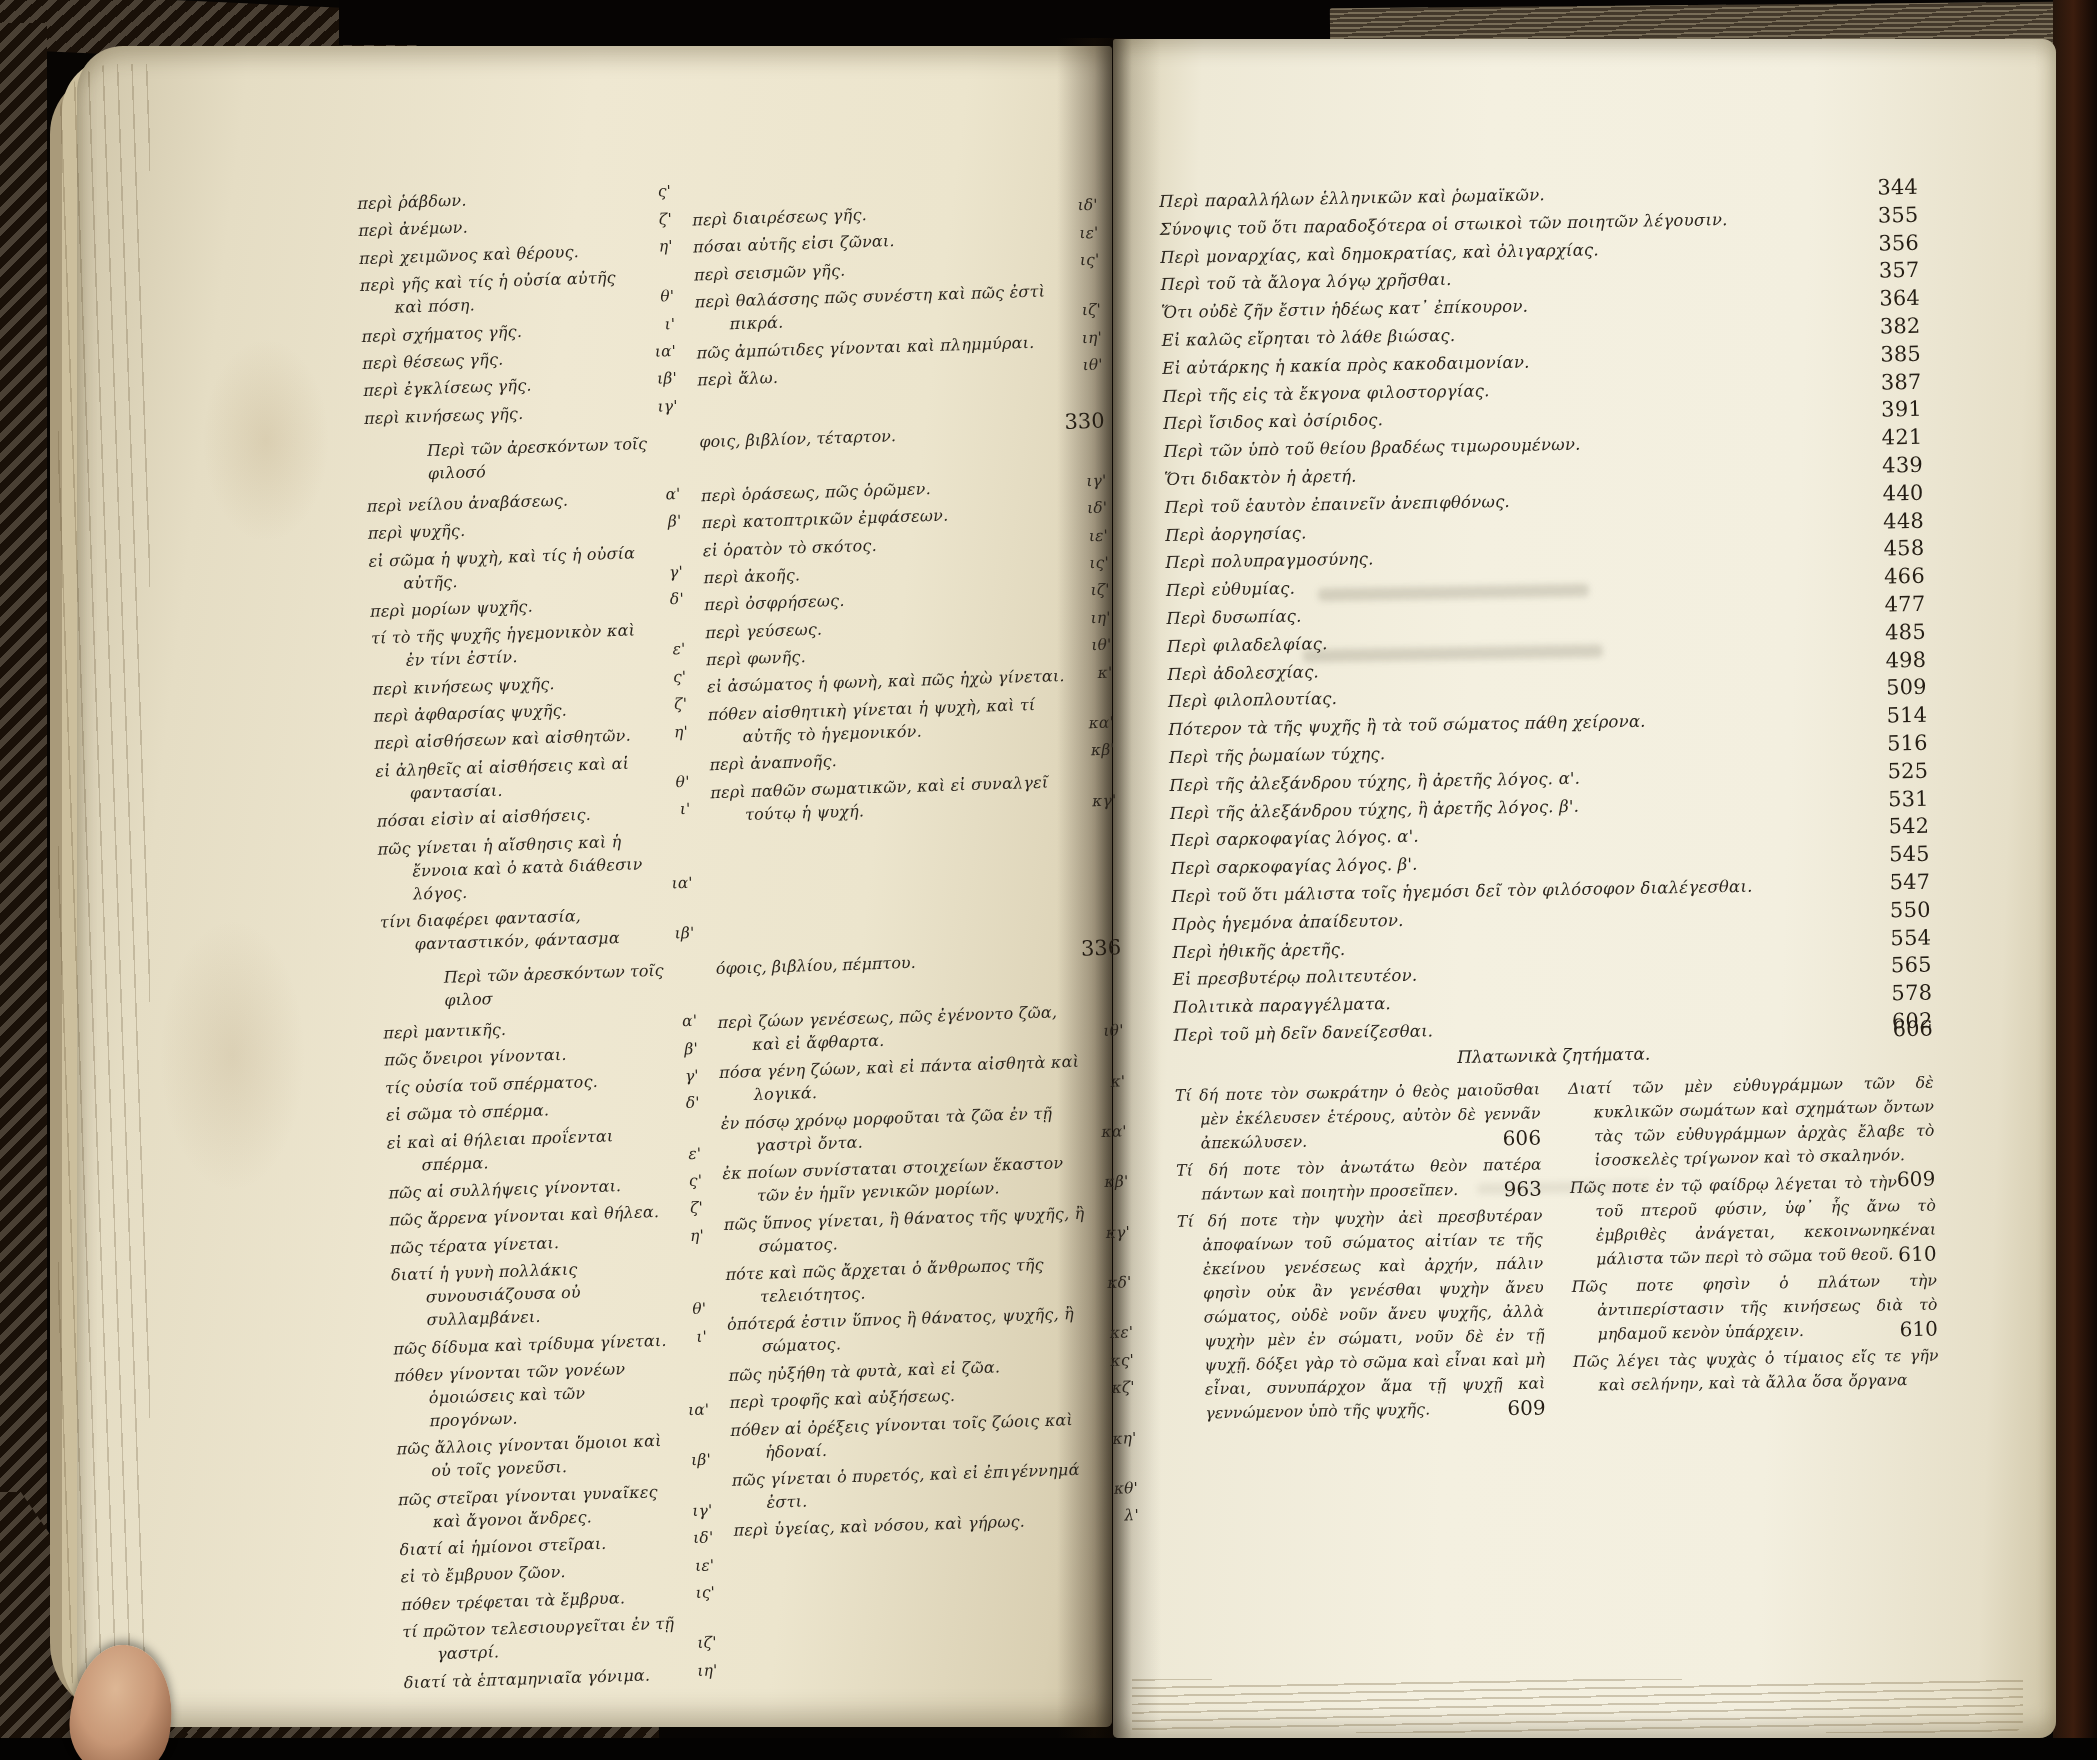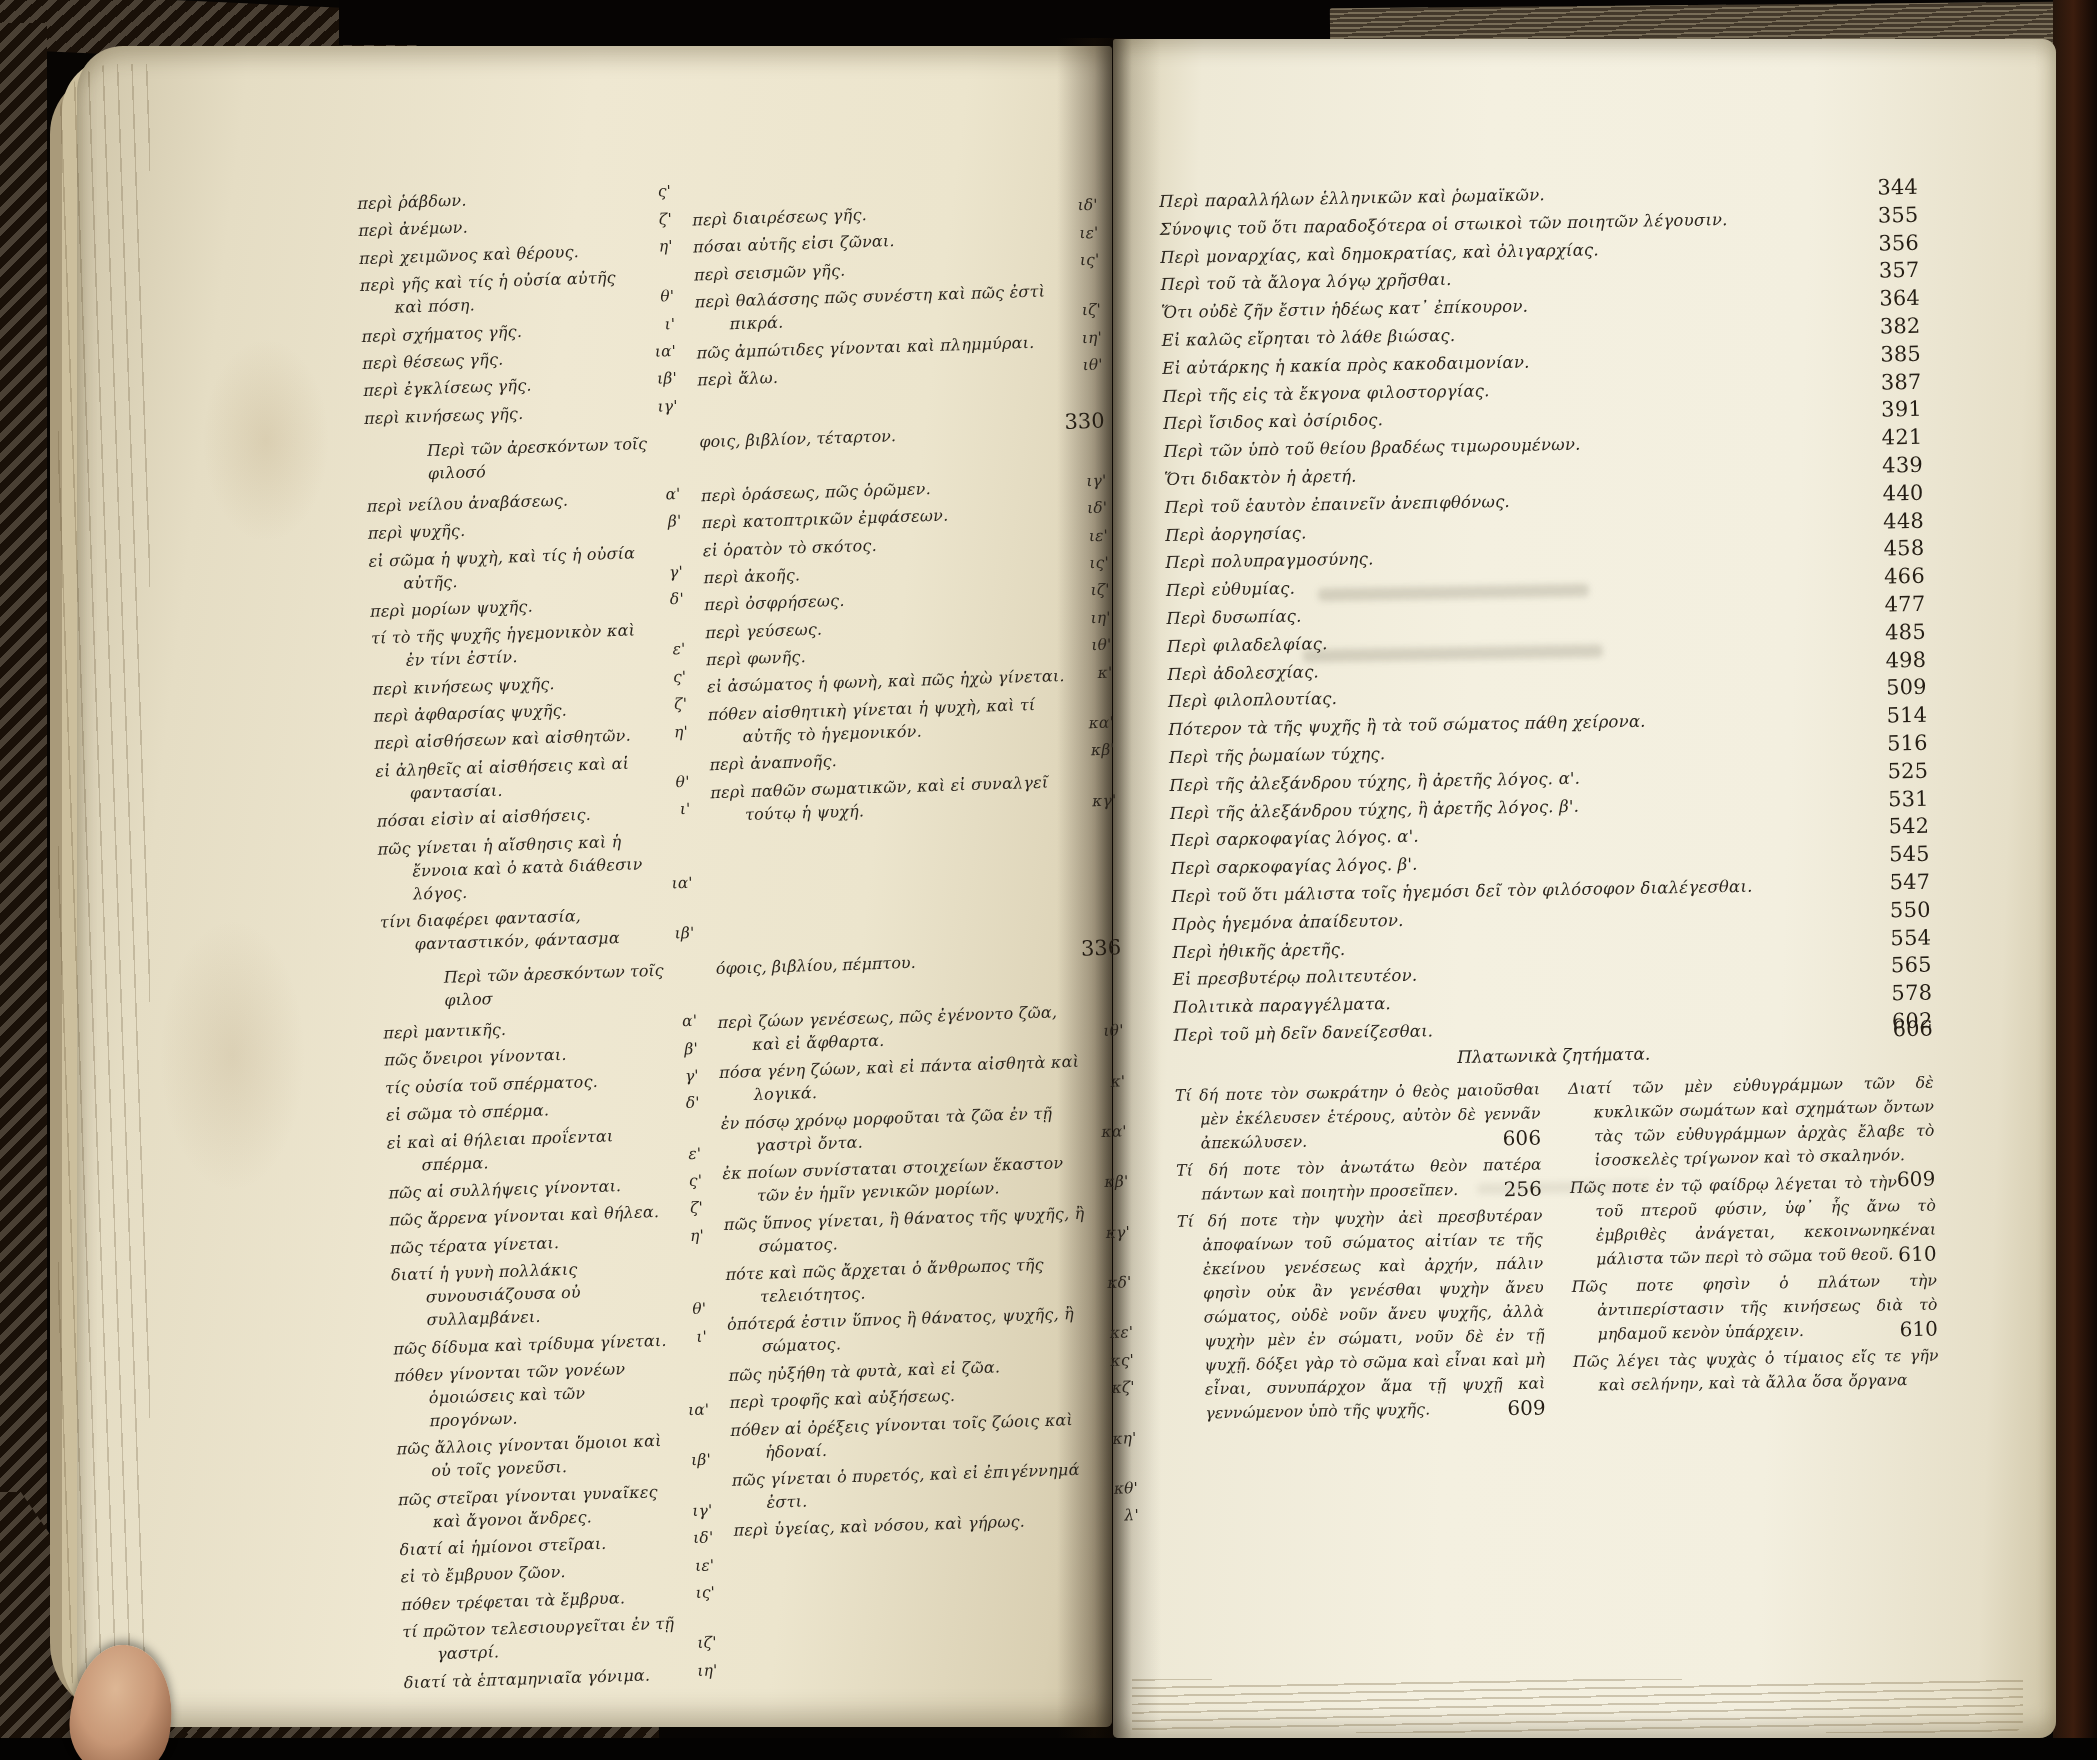--- a/index.html
+++ b/index.html
@@ -650,21 +650,21 @@
     <div class="qcols">
       <div>
 
           <div class="q">
             <span class="qtext">Τί δή ποτε τὸν σωκράτην ὁ θεὸς μαιοῦσθαι μὲν ἐκέλευσεν ἑτέρους, αὐτὸν δὲ γεννᾶν ἀπεκώλυσεν.</span>
             <span class="qnum">606</span>
           </div>
 
           <div class="q">
             <span class="qtext">Τί δή ποτε τὸν ἀνωτάτω θεὸν πατέρα πάντων καὶ ποιητὴν προσεῖπεν.</span>
-            <span class="qnum">256</span>
+            <span class="qnum">963</span>
           </div>
 
           <div class="q">
             <span class="qtext">Τί δή ποτε τὴν ψυχὴν ἀεὶ πρεσβυτέραν ἀποφαίνων τοῦ σώματος αἰτίαν τε τῆς ἐκείνου γενέσεως καὶ ἀρχήν, πάλιν φησὶν οὐκ ἂν γενέσθαι ψυχὴν ἄνευ σώματος, οὐδὲ νοῦν ἄνευ ψυχῆς, ἀλλὰ ψυχὴν μὲν ἐν σώματι, νοῦν δὲ ἐν τῇ ψυχῇ. δόξει γὰρ τὸ σῶμα καὶ εἶναι καὶ μὴ εἶναι, συνυπάρχον ἅμα τῇ ψυχῇ καὶ γεννώμενον ὑπὸ τῆς ψυχῆς.</span>
             <span class="qnum">609</span>
           </div>
         </div>
       <div>
 
           <div class="q">

